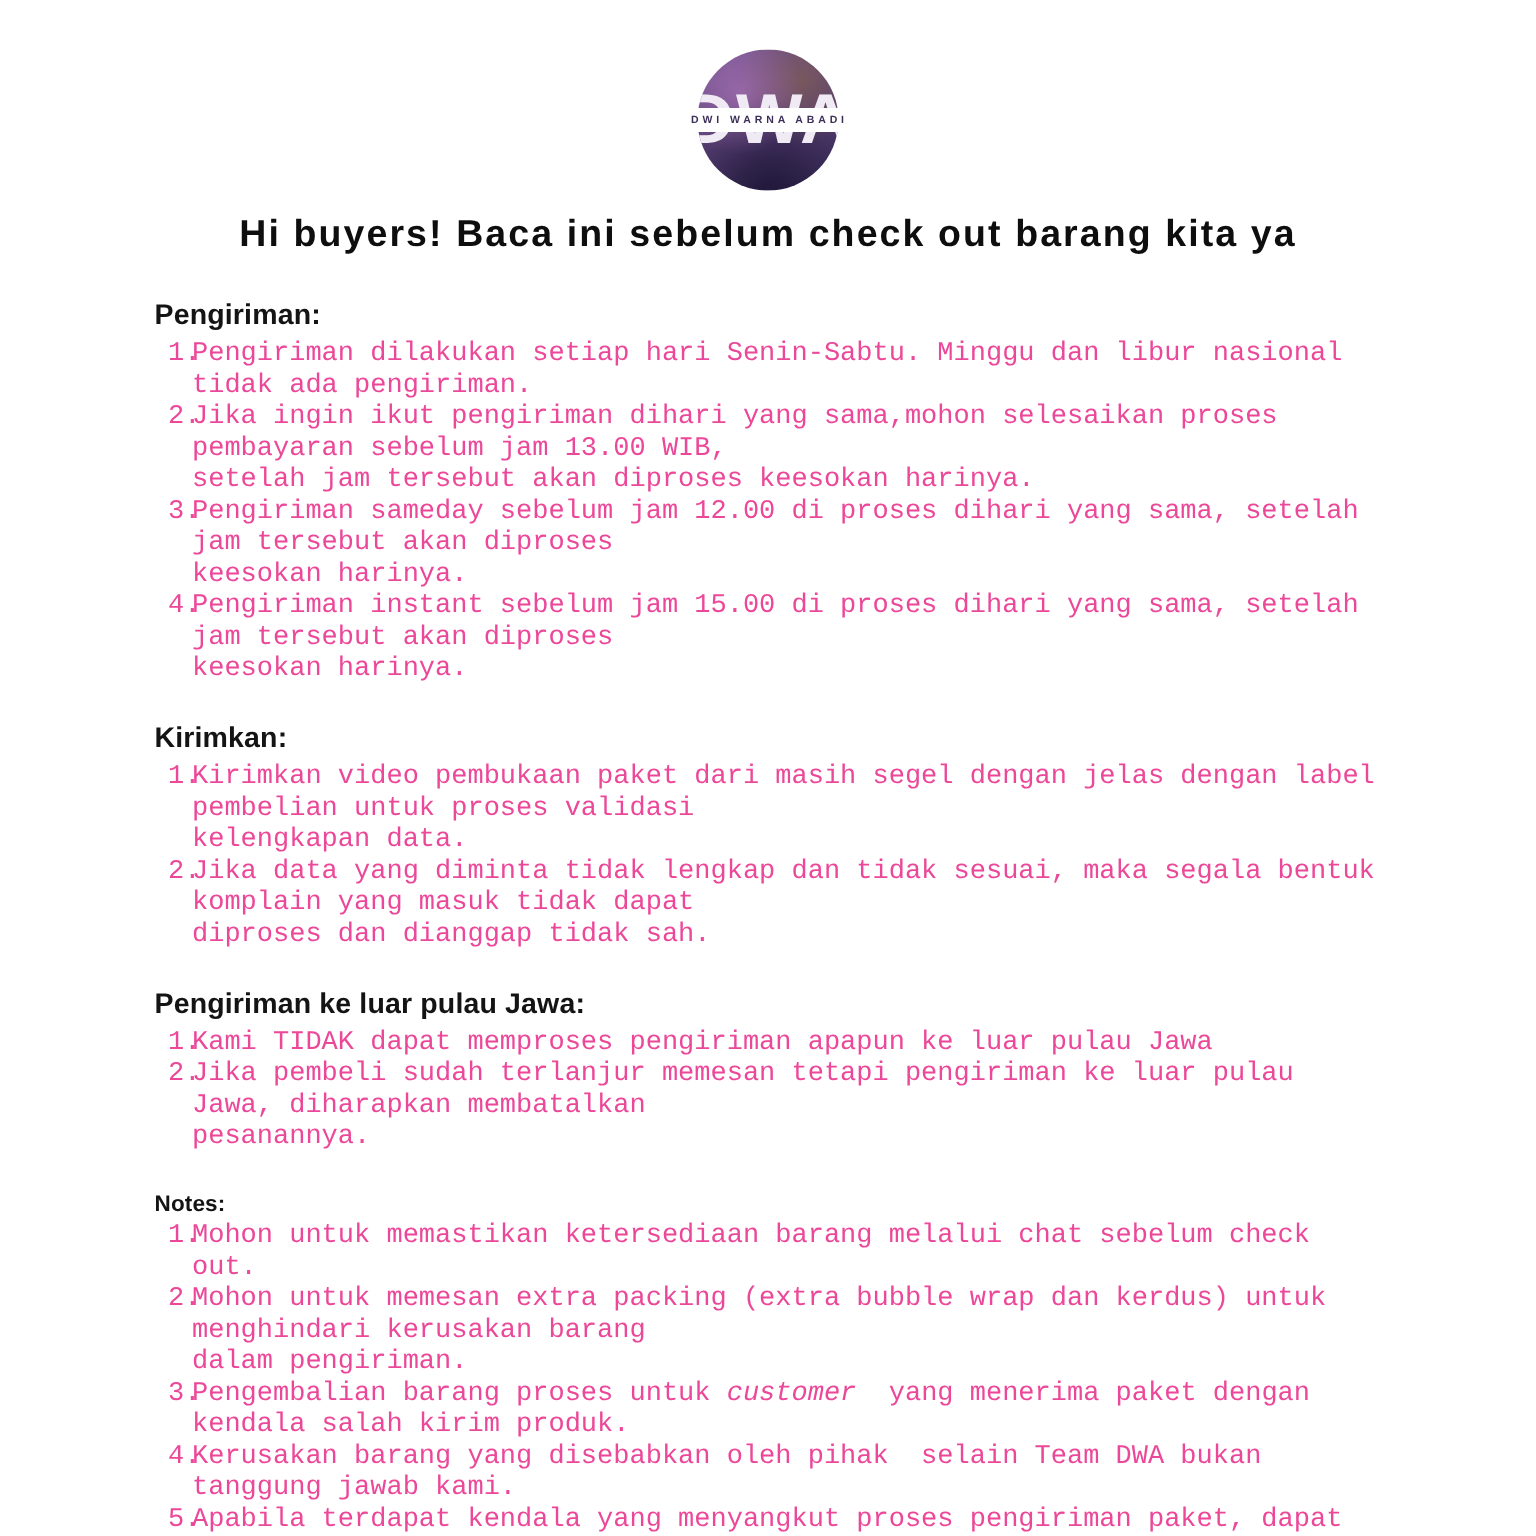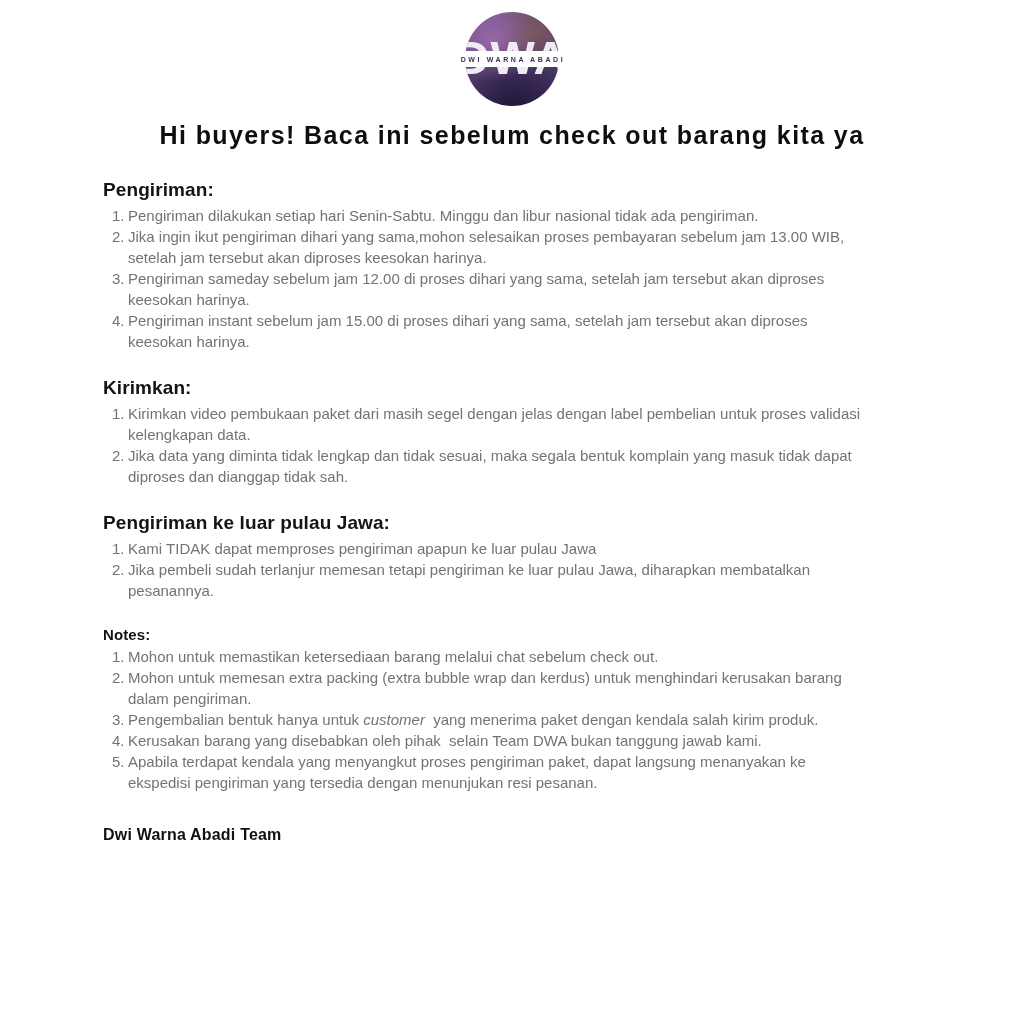--- a/index.html
+++ b/index.html
@@ -3,21 +3,21 @@
 <meta charset="utf-8">
 <style>
   * { margin: 0; padding: 0; box-sizing: border-box; }
   html, body { width: 1024px; height: 1024px; }
   body {
     background: #ffffff;
     font-family: "Liberation Sans", sans-serif;
     color: #303030;
     overflow: hidden;
   }
-  .page { width: 1024px; height: 1024px; padding-top: 12px; }
+  .page { width: 1024px; height: 1024px; padding-top: 33px; }
 
   
   .logo-wrap { position: relative; width: 94px; height: 94px; margin: 0 auto; }
   .logo-circle {
     width: 94px; height: 94px; border-radius: 50%;
     overflow: hidden; position: relative;
     display: flex; align-items: center; justify-content: center;
     background:
       radial-gradient(circle at 30% 30%, rgba(197,130,200,0.50), rgba(197,130,200,0) 45%),
       radial-gradient(circle at 74% 22%, rgba(133,97,76,0.65), rgba(133,97,76,0) 42%),
@@ -60,23 +60,24 @@
   h2 {
     font-size: 19px; font-weight: bold; color: #141414;
     margin-bottom: 4px; letter-spacing: 0.1px;
   }
   section.small h2 { font-size: 15px; margin-bottom: 3px; }
   ol { list-style: none; counter-reset: item; margin-left: 9px; }
   li {
     counter-increment: item;
     position: relative;
     padding-left: 16px;
-    font-size: 15px;
+    font-size: 18px;
     line-height: 21px;
-    color: #737373;
+    color: #ec4899;
+    font-family: Liberation Mono, monospace;
   }
   li::before {
     content: counter(item) ".";
     position: absolute; left: 0; top: 0;
   }
   li .txt { white-space: pre-wrap; }
   li .em { font-style: italic; white-space: pre-wrap; }
 
   
   .footer {
@@ -139,21 +140,21 @@
 pesanannya.</span></li>
       </ol>
     </section>
 
     <section class="small">
       <h2>Notes:</h2>
       <ol>
         <li><span class="txt">Mohon untuk memastikan ketersediaan barang melalui chat sebelum check out.</span></li>
         <li><span class="txt">Mohon untuk memesan extra packing (extra bubble wrap dan kerdus) untuk menghindari kerusakan barang
 dalam pengiriman.</span></li>
-        <li><span class="txt">Pengembalian bentuk hanya untuk </span><span class="em">customer</span><span class="txt">  yang menerima paket dengan kendala salah kirim produk.</span></li>
+        <li><span class="txt">Pengembalian barang proses untuk </span><span class="em">customer</span><span class="txt">  yang menerima paket dengan kendala salah kirim produk.</span></li>
         <li><span class="txt">Kerusakan barang yang disebabkan oleh pihak  selain Team DWA bukan tanggung jawab kami.</span></li>
         <li><span class="txt">Apabila terdapat kendala yang menyangkut proses pengiriman paket, dapat langsung menanyakan ke
 ekspedisi pengiriman yang tersedia dengan menunjukan resi pesanan.</span></li>
       </ol>
     </section>
 
   </div>
 
   <div class="footer">
   </div>

